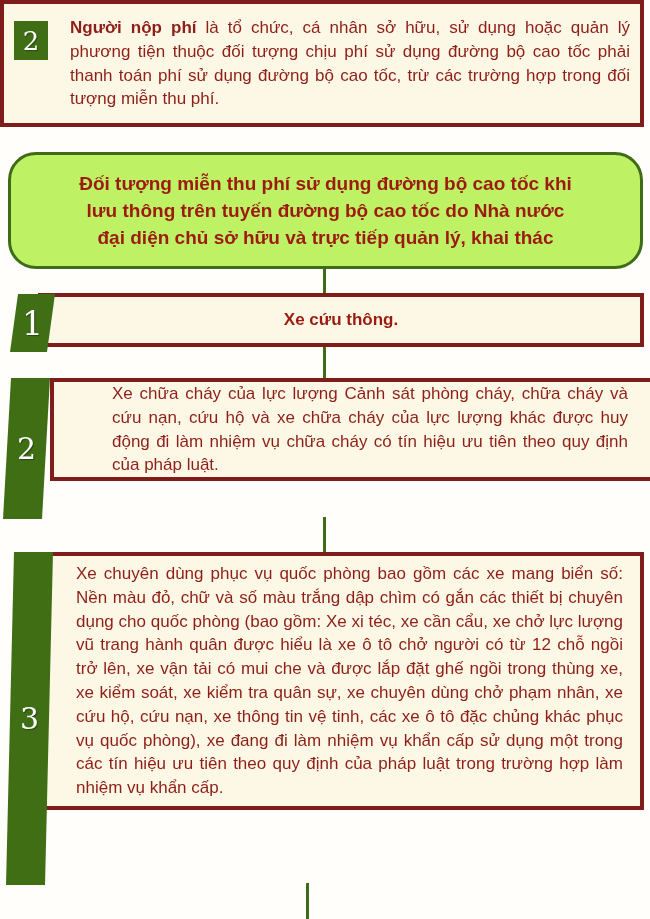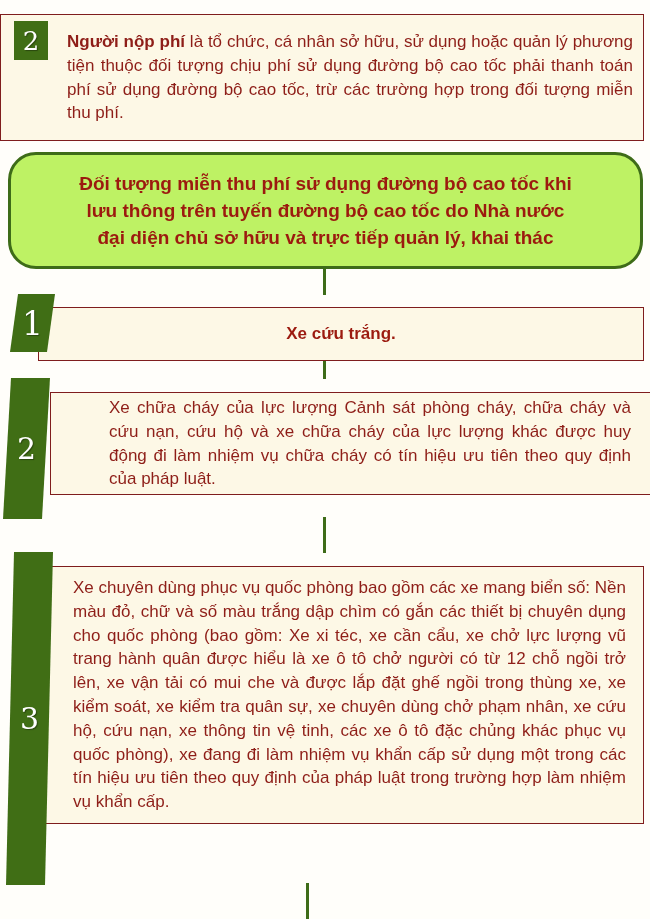--- a/index.html
+++ b/index.html
@@ -7,23 +7,22 @@
     position:relative;
     width:650px;height:919px;
     background:#fffefa;
     overflow:hidden;
     font-family:"Liberation Sans","DejaVu Sans",sans-serif;
   }
   
   .cream-box{
     position:absolute;
     background:#fdf8e6;
-    border:1px solid #7f1d1d;
+    border:4px solid #7f1d1d;
     box-sizing:border-box;
-    margin-top:14px;
   }
   .connector{
     position:absolute;
     width:3px;
     background:#3e6c18;
   }
   .badge{
     position:absolute;
     background:#406e15;
     display:flex;align-items:center;justify-content:center;
@@ -112,21 +111,21 @@
 lưu thông trên tuyến đường bộ cao tốc do Nhà nước
 đại diện chủ sở hữu và trực tiếp quản lý, khai thác</div>
   </div>
 
   <div class="connector c1"></div>
   <div class="connector c2"></div>
   <div class="connector c3"></div>
   <div class="connector c4"></div>
 
   <div class="cream-box item1-box">
-    <div class="item1-label">Xe cứu trắng.</div>
+    <div class="item1-label">Xe cứu thông.</div>
   </div>
   <div class="badge skewed item1-badge">
     <span>1</span>
   </div>
 
   <div class="cream-box item2-box">
     <div class="flex-center item2-textwrap">
       <p class="body-text">Xe chữa cháy của lực lượng Cảnh sát phòng cháy, chữa cháy và cứu nạn, cứu hộ và xe chữa cháy của lực lượng khác được huy động đi làm nhiệm vụ chữa cháy có tín hiệu ưu tiên theo quy định của pháp luật.</p>
     </div>
   </div>

